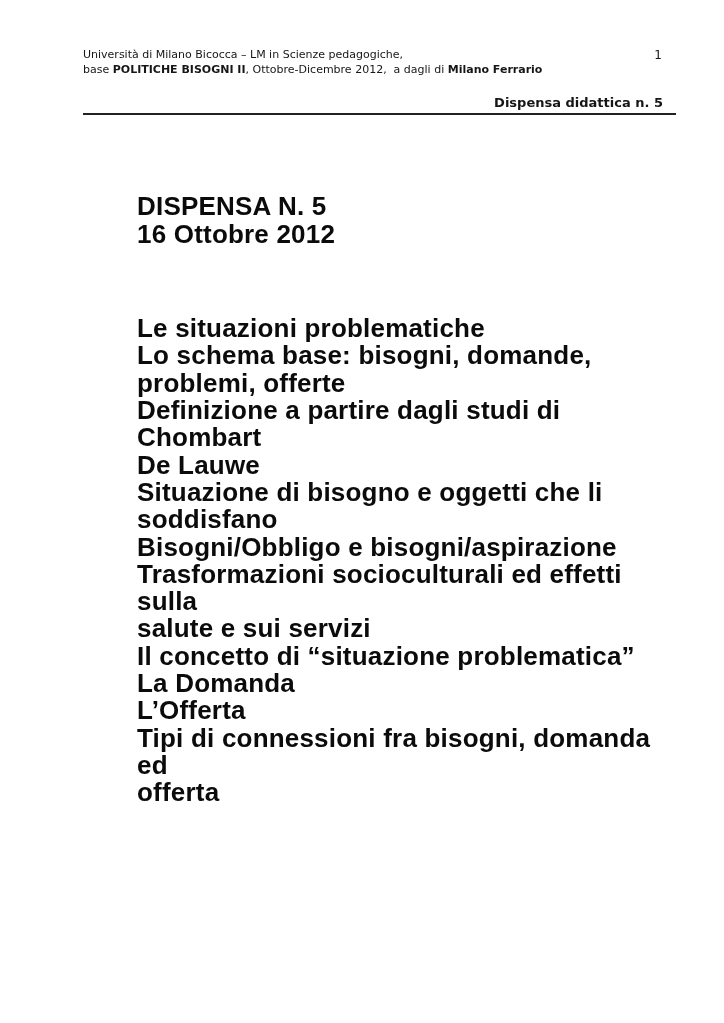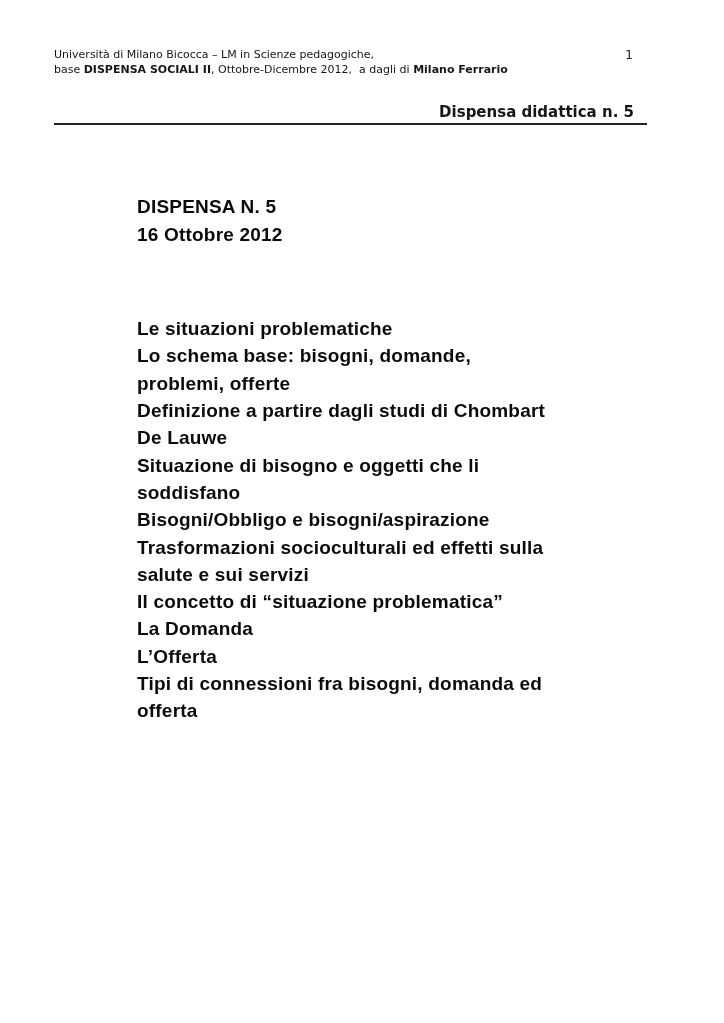--- a/index.html
+++ b/index.html
@@ -12,73 +12,73 @@
     width: 724px;
     height: 1023px;
     background: #ffffff;
     overflow: hidden;
     font-family: "Liberation Sans", sans-serif;
     color: #0b0b0b;
   }
   
   .doc-header {
     position: absolute;
-    left: 54px;
+    left: 83px;
     top: 47px;
     width: 593px;
     font-family: "DejaVu Sans", sans-serif;
     font-size: 11px;
     line-height: 15px;
     color: #161616;
   }
   .meta-line1 { white-space: pre-wrap; }
   .meta-line2 { white-space: pre-wrap; }
   .meta-line2 b { font-weight: bold; }
   .page-number {
     position: absolute;
     top: 1px;
     right: 14px;
     font-size: 12px;
   }
   .header-subtitle {
-    margin-top: 28px;
+    margin-top: 18px;
     text-align: right;
     padding-right: 13px;
     font-weight: bold;
-    font-size: 15px;
+    font-size: 13px;
   }
   .header-rule {
     margin-top: 3px;
     height: 2px;
     background: #222222;
   }
   
   .doc-body {
     position: absolute;
     left: 137px;
     top: 166px;
     width: 545px;
     font-weight: bold;
-    font-size: 19px;
+    font-size: 26px;
     line-height: 27.3px;
     letter-spacing: 0.2px;
     white-space: pre-line;
   }
   .doc-title   { margin: 0; }
   .main-title  { margin-top: 106px; }
   .topics      { margin-top: 40px; }
 </style>
 </head>
 <body>
 
 <div class="page">
 
   <header class="doc-header">
     <div class="meta-line1">Università di Milano Bicocca – LM in Scienze pedagogiche,</div>
-    <div class="meta-line2"><span>base </span><b>DISPENSA SOCIALI II</b><span>, Ottobre-Dicembre 2012,  a dagli di </span><b>Milano Ferrario</b></div>
+    <div class="meta-line2"><span>base </span><b>POLITICHE BISOGNI II</b><span>, Ottobre-Dicembre 2012,  a dagli di </span><b>Milano Ferrario</b></div>
     <div class="page-number">1</div>
     <div class="header-subtitle">Dispensa didattica n. 5</div>
     <div class="header-rule"></div>
   </header>
 
   <main class="doc-body">
     <div class="doc-title">DISPENSA N. 5
 16 Ottobre 2012</div>
     <div class="topics">Le situazioni problematiche
 Lo schema base: bisogni, domande,

